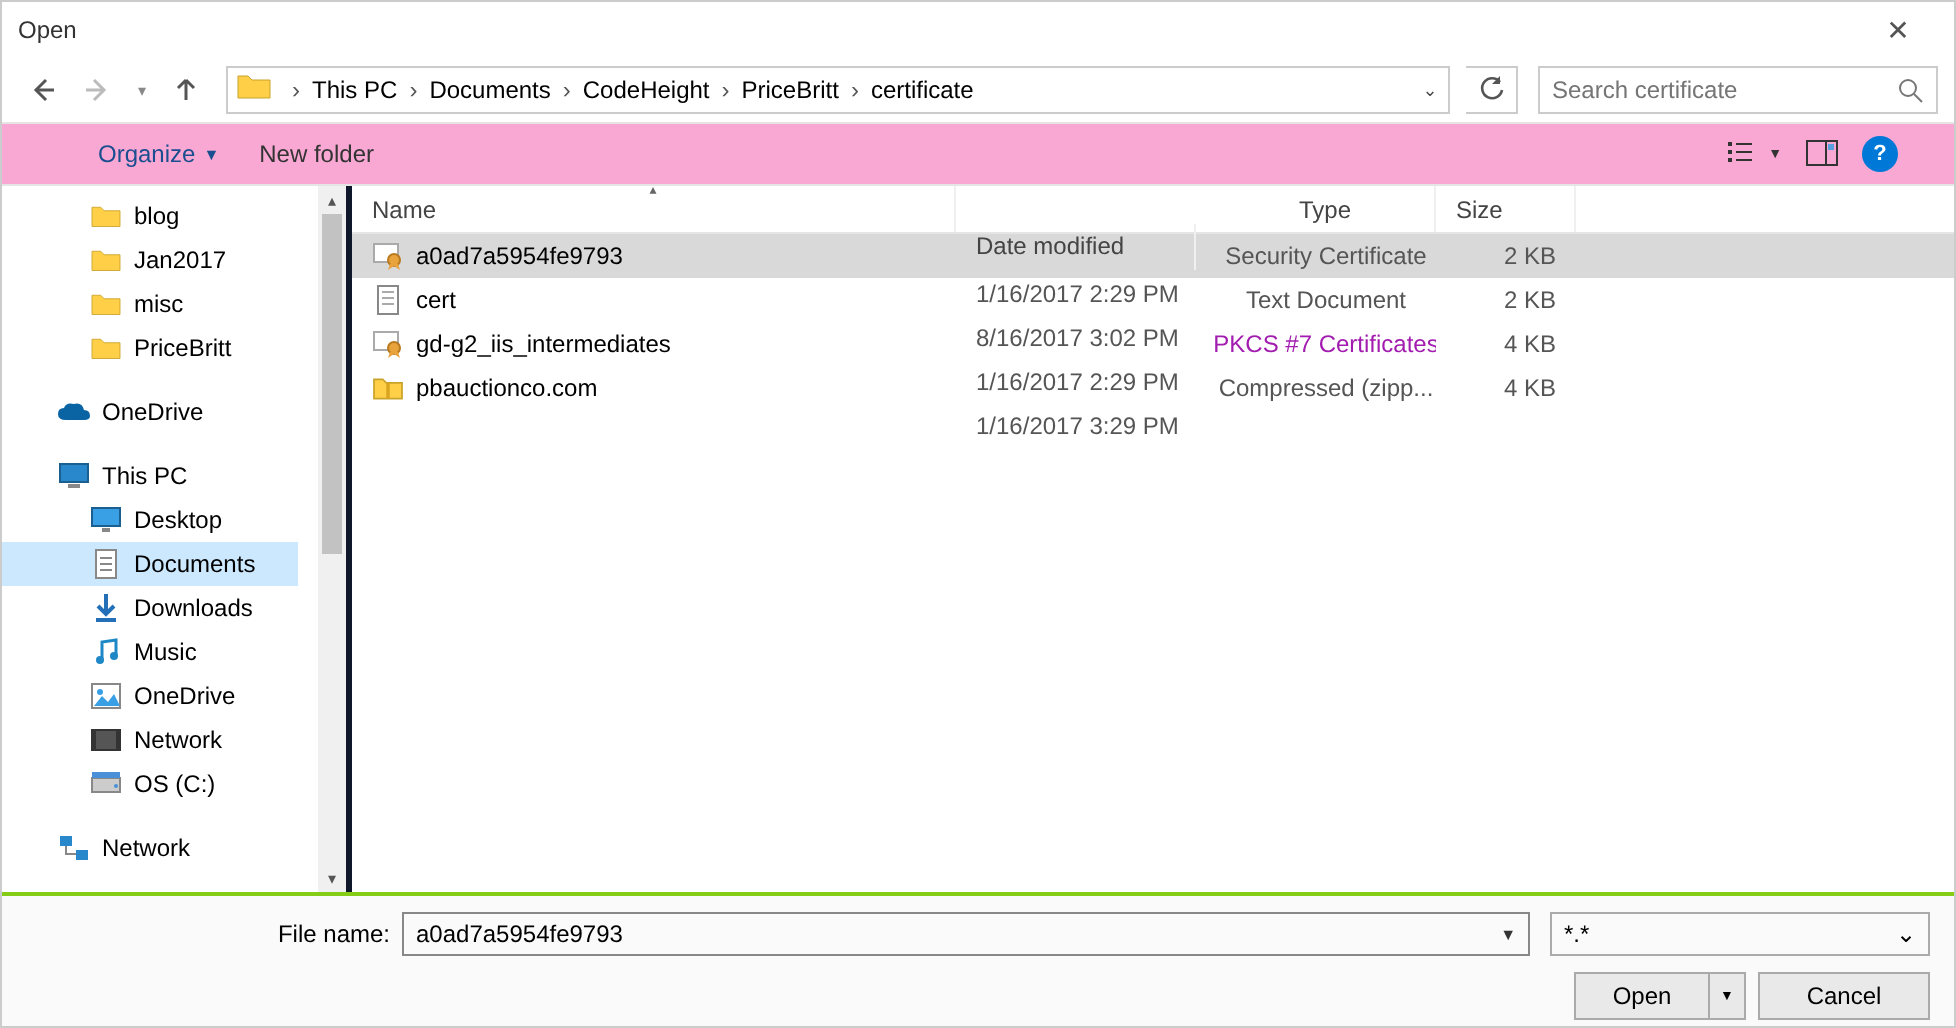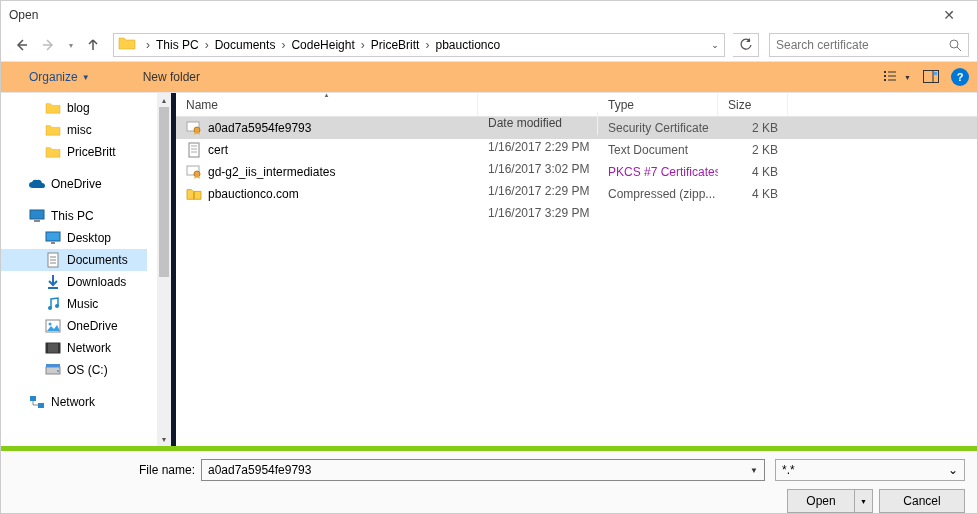--- a/index.html
+++ b/index.html
@@ -12,55 +12,55 @@
   .navbtn.enabled { color:#555; }
   .addrbar { flex:1; height:24px; border:1px solid #ccc; display:flex; align-items:center; background:#fff; margin:0 4px; }
   .addrbar .folder-ico { width:20px; height:20px; margin:0 4px; }
   .crumb { padding:0 2px; color:#000; cursor:default; }
   .crumb-sep { padding:0 4px; color:#555; }
   .addr-drop { width:18px; text-align:center; color:#444; }
   .refresh { width:26px; height:24px; border:1px solid #ccc; border-left:none; display:flex; align-items:center; justify-content:center; color:#444; }
   .searchbox { width:200px; height:24px; border:1px solid #ccc; display:flex; align-items:center; padding:0 6px; margin-left:6px; }
   .searchbox input { border:none; outline:none; flex:1; color:#888; }
   .searchbox .sicon { color:#777; }
-  .toolbar { height:32px; border-top:1px solid #e5e5e5; border-bottom:1px solid #e5e5e5; background:#fdba74; display:flex; align-items:center; padding:0 8px; }
+  .toolbar { height:32px; border-top:1px solid #e5e5e5; border-bottom:1px solid #e5e5e5; background:#f9a8d4; display:flex; align-items:center; padding:0 28px; }
   .toolbar .org { color:#1a4e8f; margin-left:20px; margin-right:4px; }
   .toolbar .drop { color:#1a4e8f; font-size:8px; margin-right:20px; }
-  .toolbar .nf { color:#333;margin-left:33px; }
+  .toolbar .nf { color:#333; }
   .toolbar .right { margin-left:auto; display:flex; align-items:center; gap:12px; }
   .toolbar .right .vicon { color:#333; display:flex; align-items:center; gap:2px; }
   .toolbar .right .help { width:18px; height:18px; border-radius:50%; background:#0078d7; color:#fff; display:flex; align-items:center; justify-content:center; font-size:11px; font-weight:bold; }
   .body { display:flex; height:353px; }
-  .tree { width:175px; border-right:5px solid #0f172a; overflow:hidden; padding:4px 10px 0 0; position:relative; }
+  .tree { width:175px; border-right:3px solid #0f172a; overflow:hidden; padding:4px 10px 0 0; position:relative; }
   .tree-inner { padding-right:14px; }
   .tree .item { display:flex; align-items:center; height:22px; padding-left:44px; gap:6px; cursor:default; }
   .tree .item.lvl1 { padding-left:28px;align-items:center; }
   .tree .item.lvl2 { padding-left:44px; }
   .tree .item.selected { background:#cce8ff; }
   .tree .item .ico { width:16px; height:16px; display:flex; align-items:center; justify-content:center; }
   .tree .item .caret { position:absolute; left:8px; color:#666; font-size:9px; }
   .tree .item.lvl1 .caret { left:10px; }
   .tree .spacer { height:10px; }
   .scrollbar { position:absolute; right:0; top:0; bottom:0; width:14px; background:#f0f0f0; }
   .scrollbar .arrow { height:14px; display:flex; align-items:center; justify-content:center; font-size:8px; color:#555; }
   .scrollbar .thumb { position:absolute; left:2px; right:2px; top:14px; height:170px; background:#c2c2c2; }
   .list { flex:1; display:flex; flex-direction:column; }
   .lhead { display:flex; height:24px; border-bottom:1px solid #e5e5e5; align-items:center; color:#444; }
   .lhead .col { padding-left:10px; border-right:1px solid #f0f0f0; height:100%; display:flex; align-items:center; position:relative; }
   .lhead .sort-caret { position:absolute; left:50%; top:-2px; transform:translateX(-50%); font-size:7px; color:#666; }
   .col-name { width:302px; }
   .col-date { width:120px;margin-top:37px; }
-  .col-type { width:120px; }
+  .col-type { width:120px;justify-content:center; }
   .col-size { width:70px; }
   .lrow { display:flex; height:22px; align-items:center; }
   .lrow.selected { background:#d9d9d9; }
   .lrow .cell { padding-left:10px; display:flex; align-items:center; gap:6px; overflow:hidden; white-space:nowrap; text-overflow:ellipsis; }
   .lrow .fico { width:16px; height:16px; display:flex; align-items:center; justify-content:center; }
   .lrow .size { justify-content:flex-end; padding-right:10px; padding-left:0; }
-  .footer { border-top:5px solid #84cc16; background:#fafafa; height:68px; padding:8px 12px 8px 0; }
+  .footer { border-top:2px solid #84cc16; background:#fafafa; height:68px; padding:8px 12px 8px 0; }
   .fn-row { display:flex; align-items:center; margin-bottom:8px; }
   .fn-label { width:200px; text-align:right; padding-right:6px; }
   .fn-input { flex:1; height:22px; border:1px solid #888; padding:0 6px; display:flex; align-items:center; justify-content:space-between; }
   .fn-input span.val { flex:1; }
   .fn-input .dd { font-size:8px; color:#333; }
   .filter { width:190px; height:22px; border:1px solid #aaa; margin-left:10px; display:flex; align-items:center; padding:0 6px; justify-content:space-between; }
   .btn-row { display:flex; justify-content:flex-end; gap:6px; }
   .btn { width:86px; height:24px; border:1px solid #aaa; background:#e9e9e9; display:flex; align-items:center; justify-content:center; }
   .btn.split { position:relative; padding-right:18px; }
   .btn.split .splitbar { position:absolute; right:0; top:0; bottom:0; width:18px; border-left:1px solid #aaa; display:flex; align-items:center; justify-content:center; font-size:7px; }
@@ -96,21 +96,21 @@
         <path d="M8 3 L4 7 M8 3 L12 7 M8 3 L8 13" stroke="#555" stroke-width="1.5" fill="none"></path>
       </svg>
   </div>
   <div class="addrbar">
     <span class="folder-ico">
       <svg width="18" height="16" viewBox="0 0 18 16">
           <path class="folder-svg" d="M1 4 L1 14 L17 14 L17 5 L8 5 L6 3 L1 3 Z"></path>
         </svg>
     </span>
     <span class="crumb-sep">›</span>
-    <span id="crumbs"><span class="crumb">This PC</span><span class="crumb-sep">›</span><span class="crumb">Documents</span><span class="crumb-sep">›</span><span class="crumb">CodeHeight</span><span class="crumb-sep">›</span><span class="crumb">PriceBritt</span><span class="crumb-sep">›</span><span class="crumb">pbauctionco</span></span>
+    <span id="crumbs"><span class="crumb">This PC</span><span class="crumb-sep">›</span><span class="crumb">Documents</span><span class="crumb-sep">›</span><span class="crumb">CodeHeight</span><span class="crumb-sep">›</span><span class="crumb">PriceBritt</span><span class="crumb-sep">›</span><span class="crumb">certificate</span></span>
     <span style="flex:1"></span>
     <span class="addr-drop" style="font-size:9px;">⌄</span>
   </div>
   <div class="refresh">
     <svg width="14" height="14" viewBox="0 0 14 14">
         <path d="M11 3 A5 5 0 1 0 12 7" stroke="#555" fill="none" stroke-width="1.3"></path>
         <path d="M11 0 L11 4 L7 4 Z" fill="#555"></path>
       </svg>
   </div>
   <div class="searchbox">
@@ -161,20 +161,28 @@
             </svg>
           </span>
           <span>blog</span>
         </div>
         <div class="item lvl2">
           <span class="ico">
             <svg width="16" height="14" viewBox="0 0 18 16">
               <path class="folder-svg" d="M1 4 L1 14 L17 14 L17 5 L8 5 L6 3 L1 3 Z"></path>
             </svg>
           </span>
+          <span>Jan2017</span>
+        </div>
+        <div class="item lvl2">
+          <span class="ico">
+            <svg width="16" height="14" viewBox="0 0 18 16">
+              <path class="folder-svg" d="M1 4 L1 14 L17 14 L17 5 L8 5 L6 3 L1 3 Z"></path>
+            </svg>
+          </span>
           <span>misc</span>
         </div>
         <div class="item lvl2">
           <span class="ico">
             <svg width="16" height="14" viewBox="0 0 18 16">
               <path class="folder-svg" d="M1 4 L1 14 L17 14 L17 5 L8 5 L6 3 L1 3 Z"></path>
             </svg>
           </span>
           <span>PriceBritt</span>
         </div>
@@ -324,21 +332,21 @@
             <span class="fico">
               <svg width="14" height="16" viewBox="0 0 14 16">
                 <rect x="2" y="1" width="10" height="14" fill="#fff" stroke="#888"></rect>
                 <line x1="4" y1="4" x2="10" y2="4" stroke="#aaa"></line>
                 <line x1="4" y1="7" x2="10" y2="7" stroke="#aaa"></line>
                 <line x1="4" y1="10" x2="10" y2="10" stroke="#aaa"></line>
               </svg>
             </span>
             <span>cert</span>
           </div>
-          <div class="cell col-date" style="color:#555;">1/16/2017 3:02 PM</div>
+          <div class="cell col-date" style="color:#555;">8/16/2017 3:02 PM</div>
           <div class="cell col-type" style="color:#555;">Text Document</div>
           <div class="cell col-size size" style="color:#555;">2 KB</div>
         </div>
         <div class="lrow">
           <div class="cell col-name">
             <span class="fico">
               <svg width="16" height="14" viewBox="0 0 16 14">
                 <rect x="1" y="1" width="12" height="9" fill="#fff" stroke="#aaa"></rect>
                 <circle cx="11" cy="9" r="3" fill="#e8a33d" stroke="#b97a1f"></circle>
                 <path d="M9 11 L8 14 L11 12 L14 14 L13 11" fill="#e8a33d"></path>

